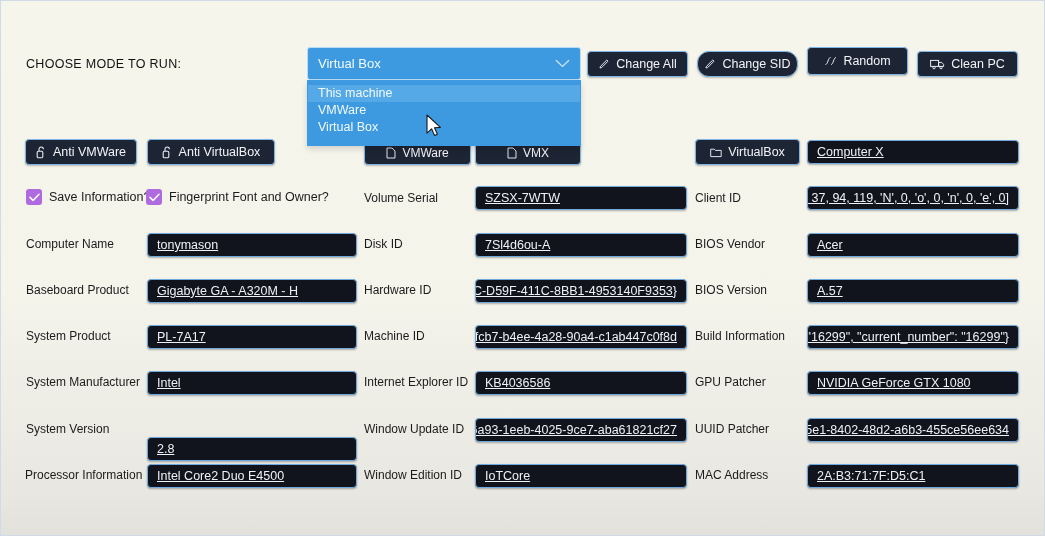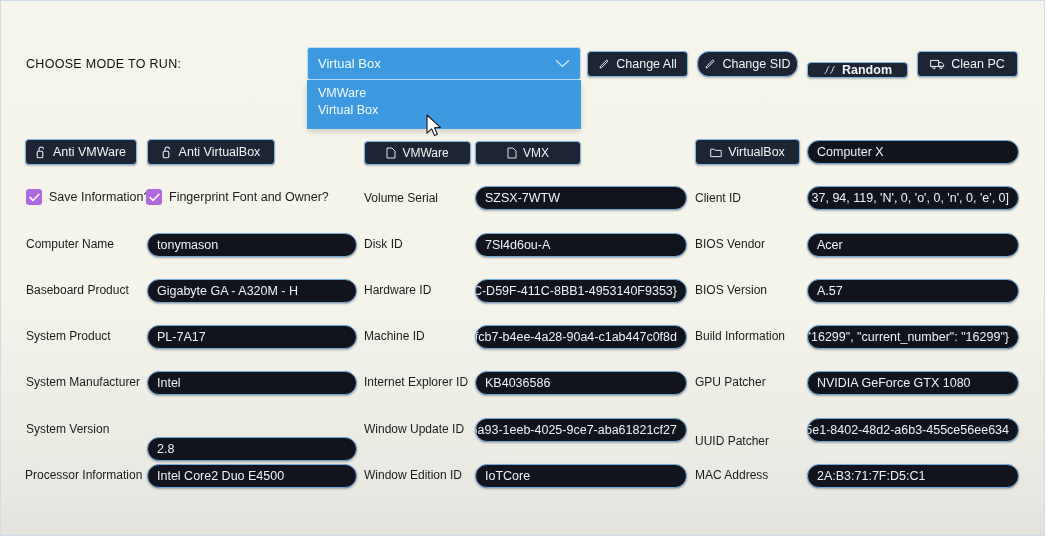--- a/index.html
+++ b/index.html
@@ -42,30 +42,31 @@
   }
   .btn .ico { display: flex; align-items: center; }
   .btn .ico svg { display:block; }
 
   
   .field {
     position: absolute;
     box-sizing: border-box;
     background: #11141c;
     border: 1px solid #6fa9dd;
-    border-radius: 12px;
+    border-radius: 4px;
     color: #eef1f5;
     font-size: 12.5px;
     display: flex;
     align-items: center;
     padding: 0 9px;
     overflow: hidden;
     white-space: nowrap;
     cursor: text;
     box-shadow: 0 1px 2px rgba(0,0,0,0.3);
+    text-decoration: underline;
   }
   .field.clip-left { justify-content: flex-end; }
 
   
   .lbl {
     position: absolute;
     color: #1b1b1b;
     font-size: 12px;
     white-space: nowrap;
     display: flex;
@@ -255,21 +256,21 @@
 
   <div class="lbl" style="left:694px; top:278px;">BIOS Version</div>
   <div class="field" style="left:806px; top:278px; width:212px; height:24px;">A.57</div>
 
   <div class="lbl" style="left:694px; top:324px;">Build Information</div>
   <div class="field clip-left" style="left:806px; top:324px; width:212px; height:24px;">nt": "16299", "current_number": "16299"}</div>
 
   <div class="lbl" style="left:694px; top:370px;">GPU Patcher</div>
   <div class="field" style="left:806px; top:370px; width:212px; height:24px;">NVIDIA GeForce GTX 1080</div>
 
-  <div class="lbl" style="left:694px; top:417px;margin-top:12px;">UUID Patcher</div>
+  <div class="lbl" style="left:694px; top:417px;">UUID Patcher</div>
   <div class="field clip-left" style="left:806px; top:417px; width:212px; height:24px;">01e5e1-8402-48d2-a6b3-455ce56ee634</div>
 
   <div class="lbl" style="left:694px; top:463px;">MAC Address</div>
   <div class="field" style="left:806px; top:463px; width:212px; height:24px;">2A:B3:71:7F:D5:C1</div>
 
   <div class="btn" style="left:586px; top:50px; width:101px; height:26px;">
     <span class="ico">
       <svg width="12" height="12" viewBox="0 0 12 12">
           <path d="M2 10l1.6-.4L10 3.2 8.8 2 2.4 8.4z" fill="none" stroke="#e9edf3" stroke-width="1"></path>
         </svg>
@@ -279,21 +280,21 @@
 
   <div class="btn" style="left:696px; top:50px; width:101px; height:26px;border-radius:12px;">
     <span class="ico">
       <svg width="12" height="12" viewBox="0 0 12 12">
           <path d="M2 10l1.6-.4L10 3.2 8.8 2 2.4 8.4z" fill="none" stroke="#e9edf3" stroke-width="1"></path>
         </svg>
     </span>
     <span>Change SID</span>
   </div>
 
-  <div class="btn" style="left:806px; top:61px; width:101px; height:16px;font-weight:bold;">
+  <div class="btn" style="left:806px; top:46px; width:101px; height:28px;">
     <span class="ico">
       <svg width="13" height="12" viewBox="0 0 13 12">
           <path d="M1.5 9.5c2.5 0 2.5-7 5-7M7 9.5c2.5 0 2.5-7 5-7" fill="none" stroke="#e9edf3" stroke-width="1"></path>
         </svg>
     </span>
     <span>Random</span>
   </div>
 
   <div class="btn" style="left:916px; top:50px; width:101px; height:26px;">
     <span class="ico">
@@ -310,20 +311,21 @@
   <div id="combo-wrap">
     <div id="combo">
       <span>Virtual Box</span>
       <span class="caret">
         <svg width="15" height="9" viewBox="0 0 15 9">
             <path d="M1 1.2 7.5 7.4 14 1.2" fill="none" stroke="#e8f4fd" stroke-width="1.3"></path>
           </svg>
       </span>
     </div>
     <div id="combo-list">
+      <div class="opt sel">This machine</div>
       <div class="opt">VMWare</div>
       <div class="opt">Virtual Box</div>
     </div>
   </div>
 
   <div id="cursor">
     <svg width="17" height="24" viewBox="0 0 17 24">
       <path d="M1 1 1 19.2 5.6 14.8 8.6 21.6 11.4 20.3 8.5 13.8 14.4 13.4z" fill="#ffffff" stroke="#1a1a1a" stroke-width="1.1" stroke-linejoin="round"></path>
     </svg>
   </div>

